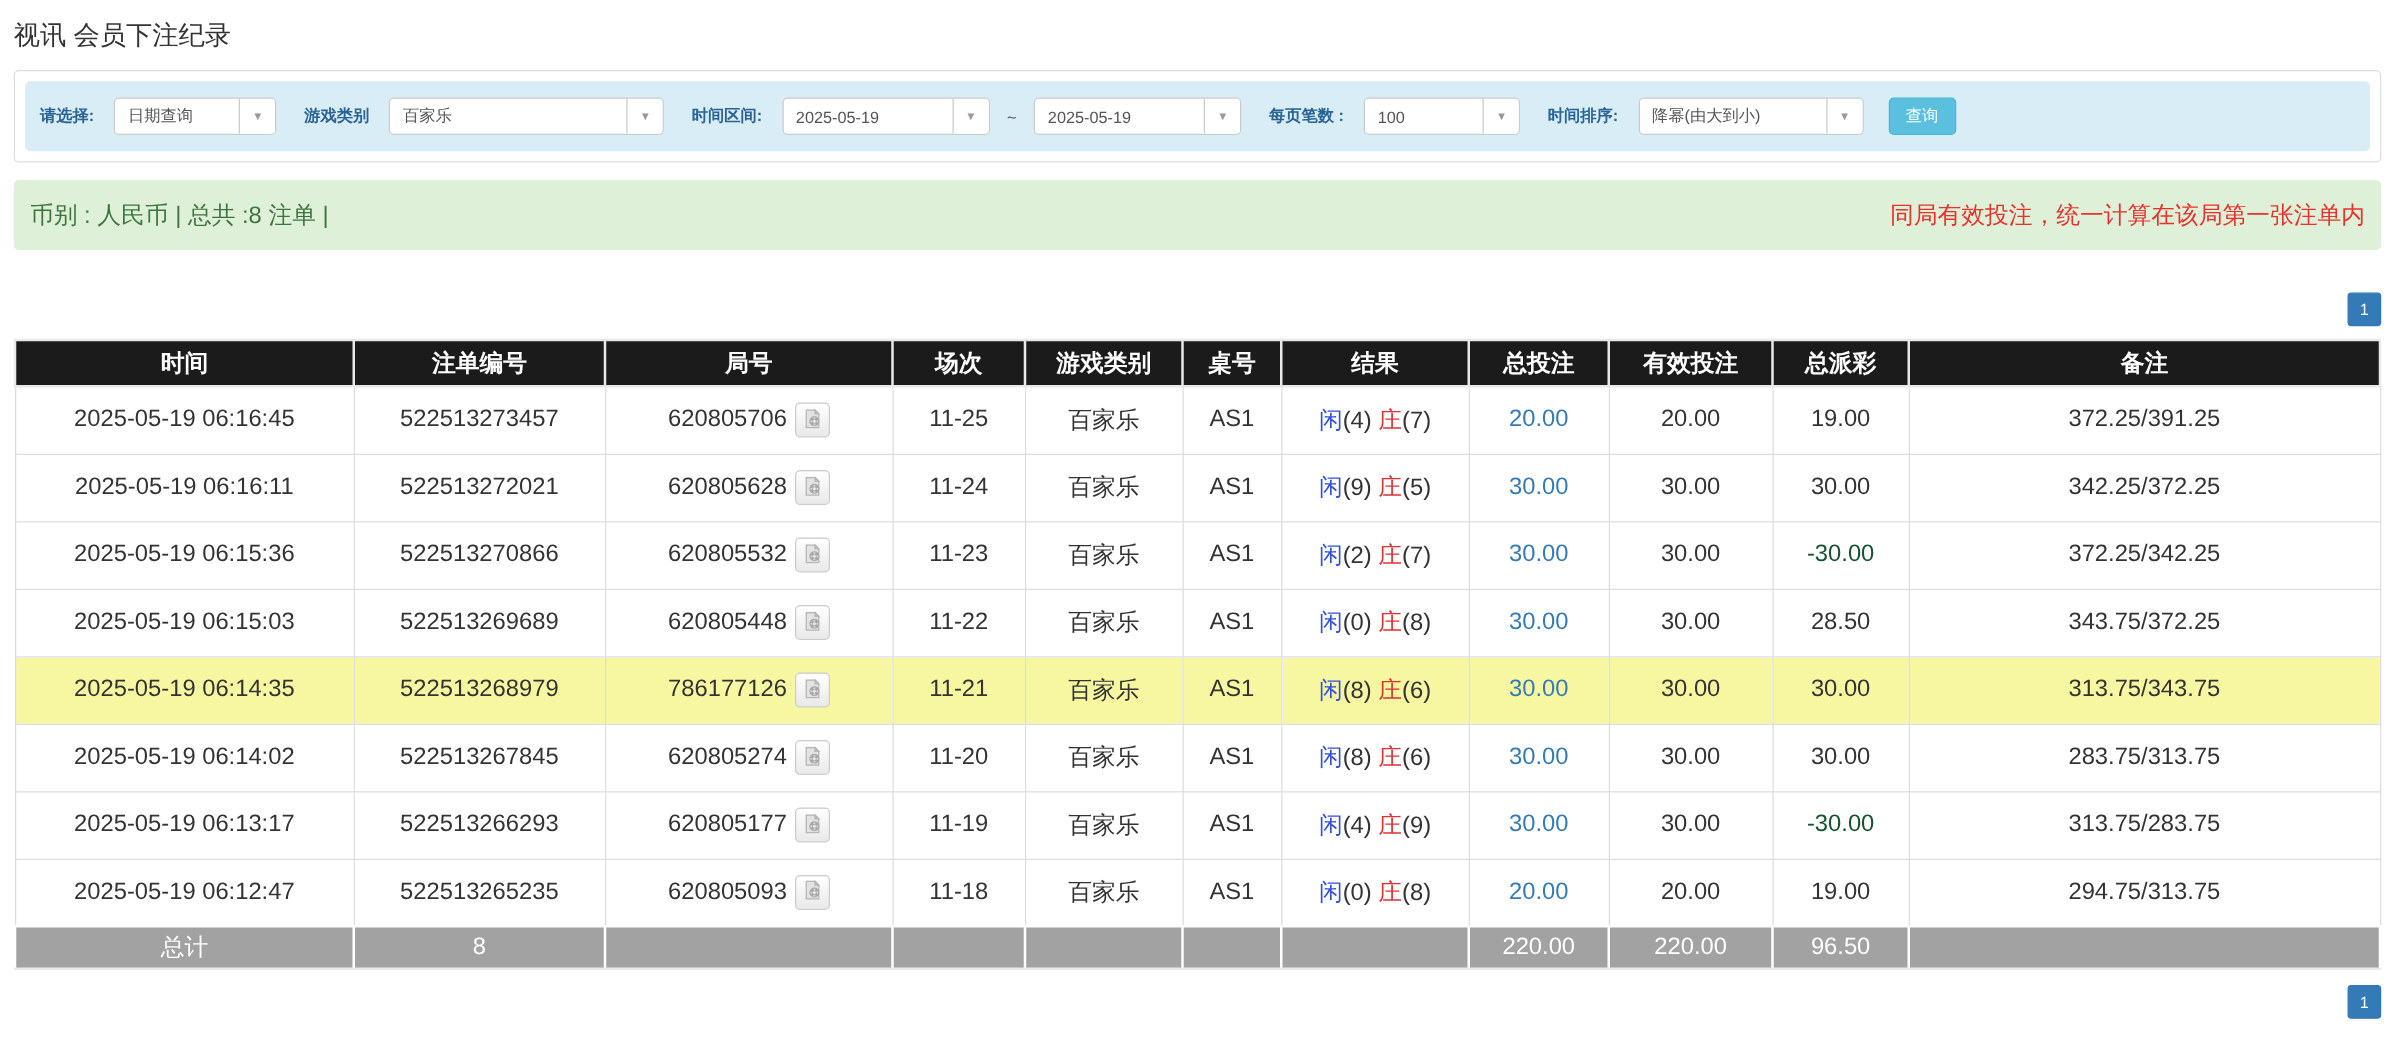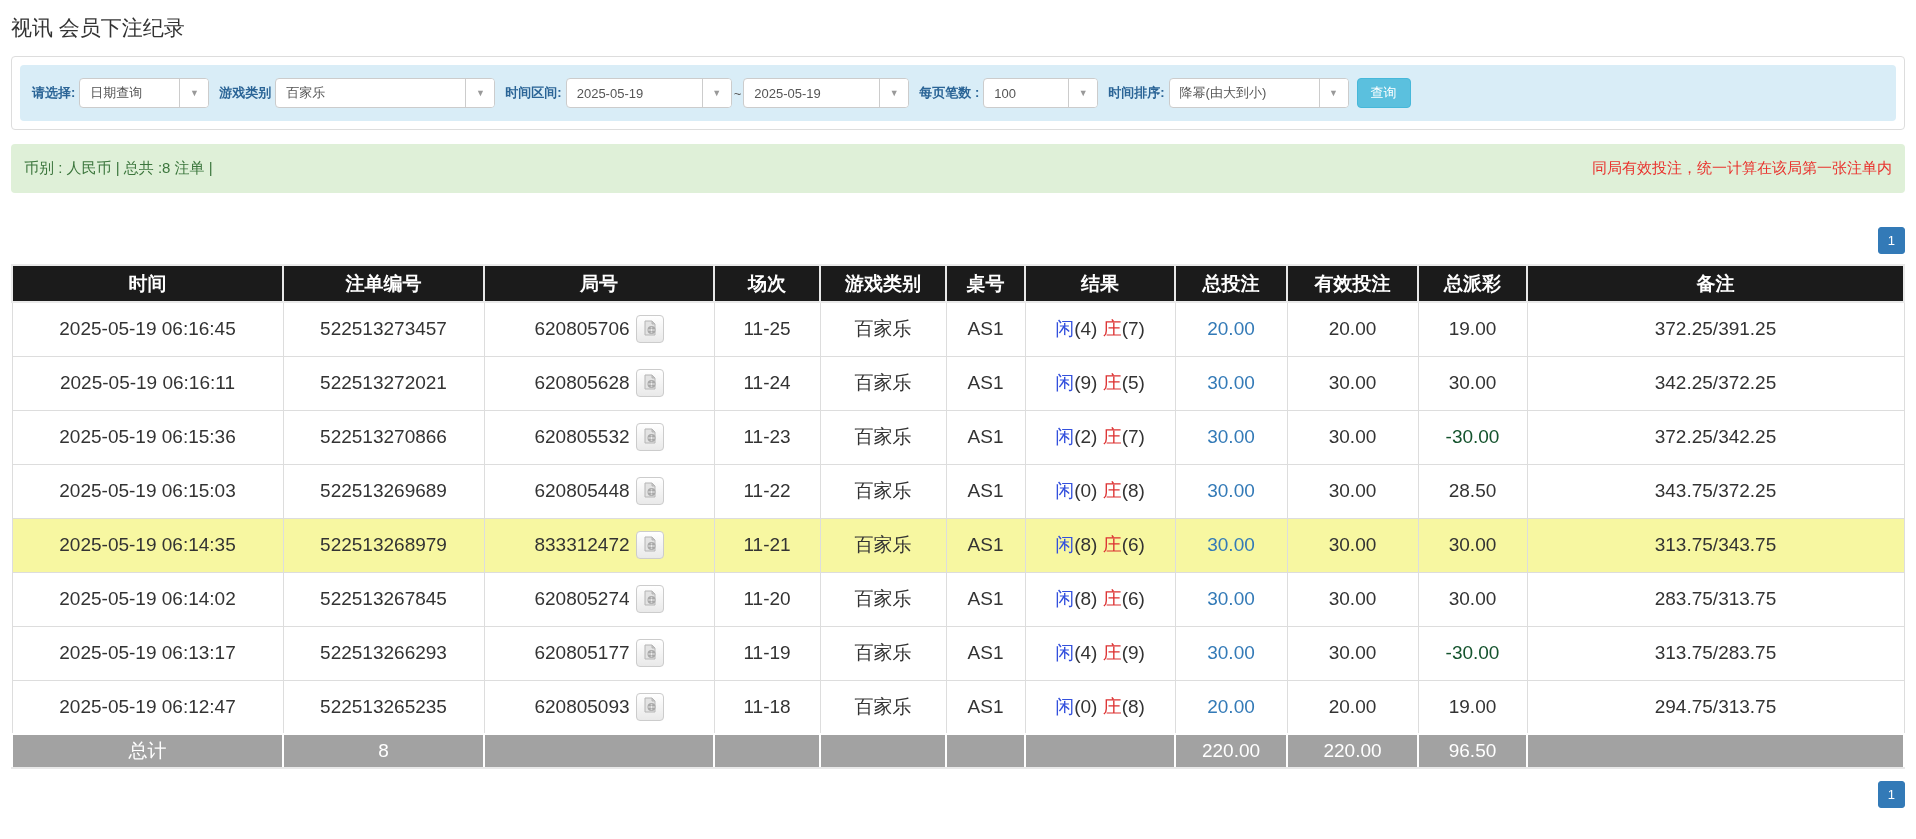--- a/index.html
+++ b/index.html
@@ -26,21 +26,21 @@
     background: #fff;
     padding: 8px;
     margin-bottom: 14px;
   }
   .filter-bar {
     background: #d9edf7;
     border-radius: 4px;
     padding: 13px 10px;
     display: flex;
     align-items: center;
-    gap: 0;
+    gap: 12px;
     font-size: 13px;
   }
   .f-label {
     color: #2a6496;
     font-weight: bold;
     white-space: nowrap;
     margin: 0 4px 0 10px;
   }
   .f-label:first-child { margin-left: 2px; }
   .combo {
@@ -68,21 +68,21 @@
     display: flex;
     align-items: center;
     justify-content: center;
     color: #999;
     font-size: 9px;
     background: #fff;
   }
   .w-query { width: 130px; }
   .w-game  { width: 220px; }
   .w-date  { width: 166px; }
-  .w-per   { width: 115px; }
+  .w-per   { width: 125px; }
   .w-sort  { width: 180px; }
   .tilde { color: #555; margin: 0 2px; }
   .btn-search {
     background: #5bc0de;
     border: 1px solid #46b8da;
     color: #fff;
     font-size: 13px;
     height: 30px;
     padding: 0 13px;
     border-radius: 4px;
@@ -92,21 +92,21 @@
   }
 
   
   .summary-bar {
     background: #dff0d8;
     border-radius: 4px;
     padding: 15px 13px;
     display: flex;
     justify-content: space-between;
     align-items: center;
-    font-size: 15px;
+    font-size: 19px;
     margin-bottom: 34px;
   }
   .summary-left { color: #3c763d; }
   .summary-right { color: #e9322d; }
 
   
   .pager { text-align: right; }
   .pager.top { margin-bottom: 10px; }
   .pager.bottom { margin-top: 12px; }
   .page-btn {
@@ -410,21 +410,21 @@
     </td>
     <td>30.00</td>
     <td class="payout">28.50</td>
     <td>343.75/372.25</td>
   </tr>
         <tr class="highlight">
     <td>2025-05-19 06:14:35</td>
     <td>522513268979</td>
     <td>
       <span class="round-cell-inner">
-        <span>833312472</span>
+        <span>786177126</span>
         <button class="icon-btn">
           <span>
             <svg width="16" height="16" viewBox="0 0 16 16">
               <path d="M3 1 h7 l3 3 v11 h-10 z" fill="#e3e3e3" stroke="#b5b5b5" stroke-width="1"></path>
               <path d="M10 1 l3 3 h-3 z" fill="#c6c6c6" stroke="#b5b5b5" stroke-width="1"></path>
               <circle cx="9.5" cy="10" r="4" fill="#a8a8a8"></circle>
               <circle cx="9.5" cy="10" r="1.2" fill="#e9e9e9"></circle>
               <circle cx="9.5" cy="7.6" r="0.9" fill="#d4d4d4"></circle>
               <circle cx="9.5" cy="12.4" r="0.9" fill="#d4d4d4"></circle>
               <circle cx="7.1" cy="10" r="0.9" fill="#d4d4d4"></circle>

